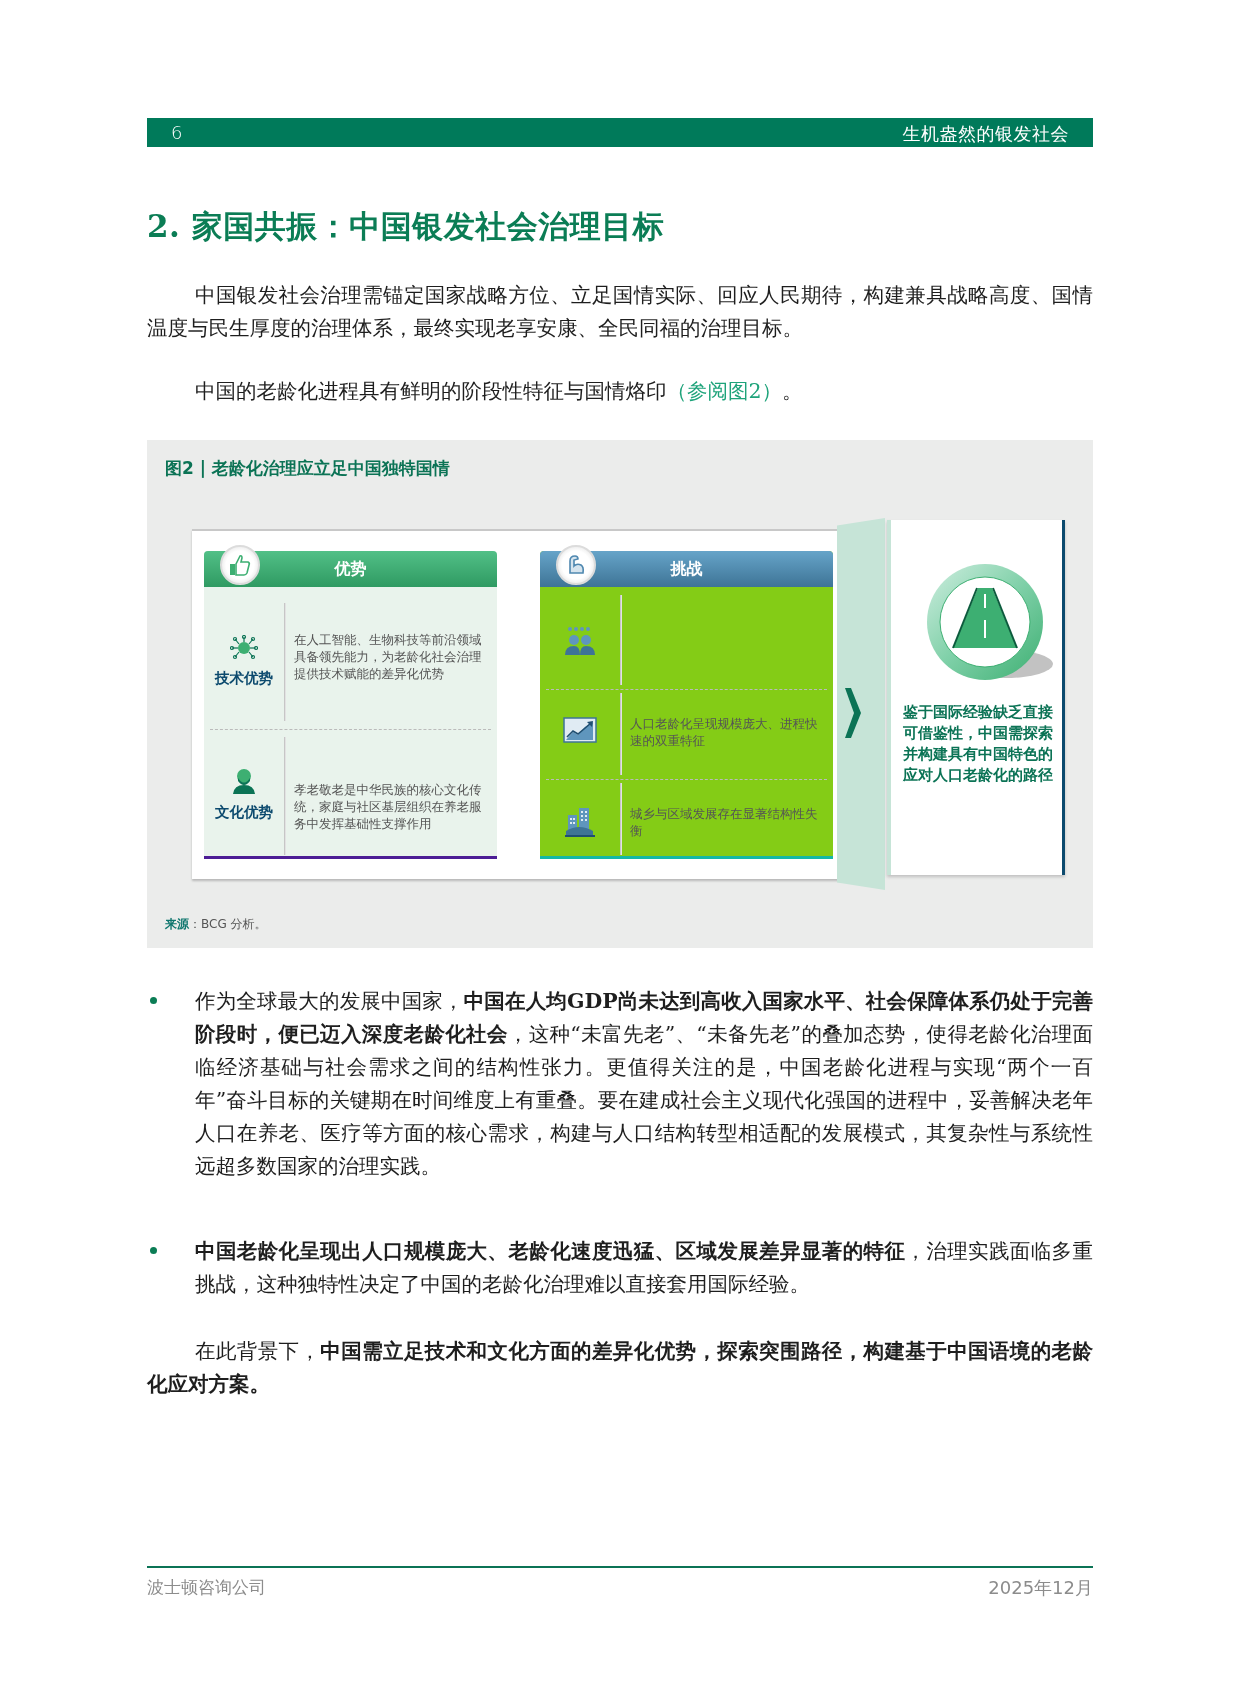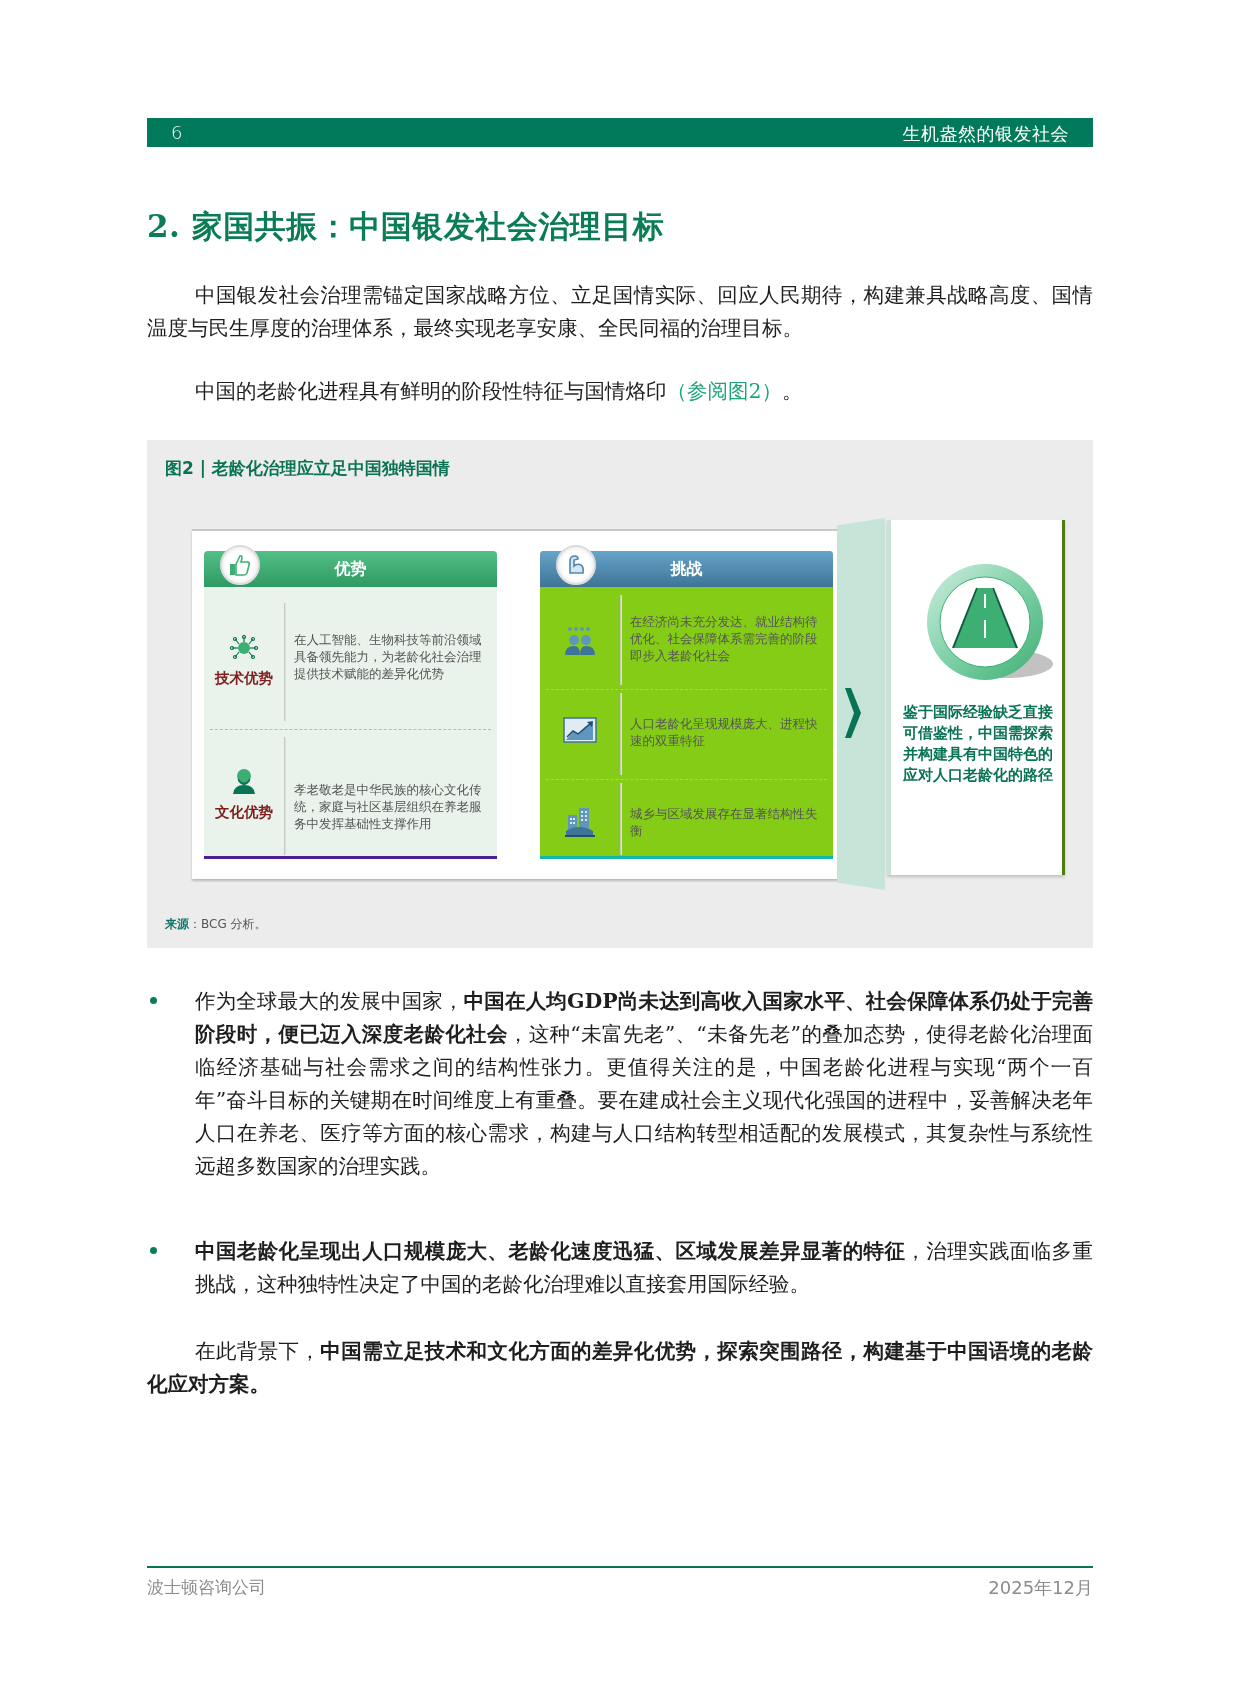--- a/index.html
+++ b/index.html
@@ -26,29 +26,29 @@
   .col { position: absolute; top: 20px; height: 308px; width: 293px; border-radius: 4px 4px 0 0; }
   .col.adv { left: 12px; background: #e9f3ec; border-bottom: 3px solid #4c1d95; }
   .col.chal { left: 317px; background: #84cc16; border-bottom: 3px solid #14b8a6; margin-left: 31px; }
   .col-head { position: relative; height: 36px; border-radius: 4px 4px 0 0; color: #fff; font-family: "DejaVu Sans", sans-serif; font-weight: bold; font-size: 16px; text-align: center; line-height: 36px; }
   .adv .col-head { background: linear-gradient(#52c087, #2f9a62); }
   .chal .col-head { background: linear-gradient(#66a4c9, #3e7496); }
   .head-badge { position: absolute; left: 16px; top: -6px; width: 40px; height: 40px; border-radius: 50%; background: radial-gradient(#ffffff 55%, #d4d4d4 100%); border: 2px solid #dcdcdc; display: flex; align-items: center; justify-content: center; }
 
   .row { position: absolute; left: 0; width: 100%; }
   .row .label-wrap { position: absolute; left: 0; width: 80px; text-align: center; }
-  .row .label { font-family: Liberation Mono, monospace; font-weight: bold; font-size: 14.5px; color: #7f1d1d; margin-top: 4px; display: block; }
+  .row .label { font-family: Liberation Mono, monospace; font-weight: bold; font-size: 14.5px; color: #0c4a6e; margin-top: 4px; display: block; }
   .row .vline { position: absolute; left: 80px; top: 0; width: 2px; height: 100%; background: linear-gradient(to right, #b8b8b8, #f0f0f0); }
   .row .desc { position: absolute; left: 90px; right: 8px; font-family: "DejaVu Sans", sans-serif; font-size: 12.5px; line-height: 17px; color: #555; }
   .dashed { position: absolute; left: 6px; right: 6px; border-top: 1px dashed #bbb; height: 0; }
 
   .chevron-band { position: absolute; left: 690px; top: 78px; width: 48px; height: 372px; background: #c6e4d7; clip-path: polygon(0 2%, 100% 0, 100% 100%, 0 98%); }
   .chevron { position: absolute; left: 698px; top: 248px; }
 
-  .result-card { position: absolute; left: 740px; top: 80px; width: 178px; height: 355px; background: #fff; border-left: 4px solid #c6e4d7; border-right: 3px solid #4d7c0f; box-shadow: 0 2px 3px #c0c0c0; }
+  .result-card { position: absolute; left: 740px; top: 80px; width: 178px; height: 355px; background: #fff; border-left: 4px solid #c6e4d7; border-right: 3px solid #0c4a6e; box-shadow: 0 2px 3px #c0c0c0; }
   .road-badge { position: absolute; left: 34px; top: 42px; }
   .result-text { position: absolute; left: 12px; top: 182px; right: 6px; font-family: "DejaVu Sans", sans-serif; font-weight: bold; font-size: 15px; line-height: 21px; color: #0b7355; }
 
   .bullet { position: absolute; left: 147px; width: 946px; }
   .bullet .dot { position: absolute; left: 3px; top: 12px; width: 7px; height: 7px; border-radius: 50%; background: #0b7d55; }
   .bullet-text { margin-left: 48px; font-size: 20.5px; line-height: 33px; text-align: justify; }
 
   .footer-line { position: absolute; left: 147px; top: 1566px; width: 946px; height: 2px; background: #0b7355; }
   .footer-left { position: absolute; left: 147px; top: 1576px; font-family: "DejaVu Sans", sans-serif; font-size: 17px; color: #8c8c8c; }
   .footer-right { position: absolute; right: 148px; top: 1576px; font-family: "DejaVu Sans", sans-serif; font-size: 18px; color: #8c8c8c; }
@@ -155,21 +155,20 @@
                   <circle cx="23" cy="15" r="5"></circle>
                 </g>
                 <g fill="#3e7496">
                   <path d="M2 30 Q2 21 11 21 Q17 21 17 30 Z"></path>
                   <path d="M17 30 Q17 21 23 21 Q32 21 32 30 Z"></path>
                 </g>
               </svg>
           </span>
         </div>
         <div class="vline"></div>
-        <div class="desc" style="top:18px;">在经济尚未充分发达、就业结构待优化、社会保障体系需完善的阶段即步入老龄化社会</div>
       </div>
 
       <div class="dashed" style="top:138px;"></div>
 
       <div class="row" style="top:142px; height:82px;">
         <div class="label-wrap" style="top:24px;">
           <span>
             <svg width="34" height="26" viewBox="0 0 34 26">
                 <rect x="1" y="1" width="32" height="24" fill="#e0ebf3" stroke="#3e7496" stroke-width="1.5"></rect>
                 <path d="M3 23 L10 15 L15 18 L22 10 L30 5 L30 23 Z" fill="#5f96bd"></path>

